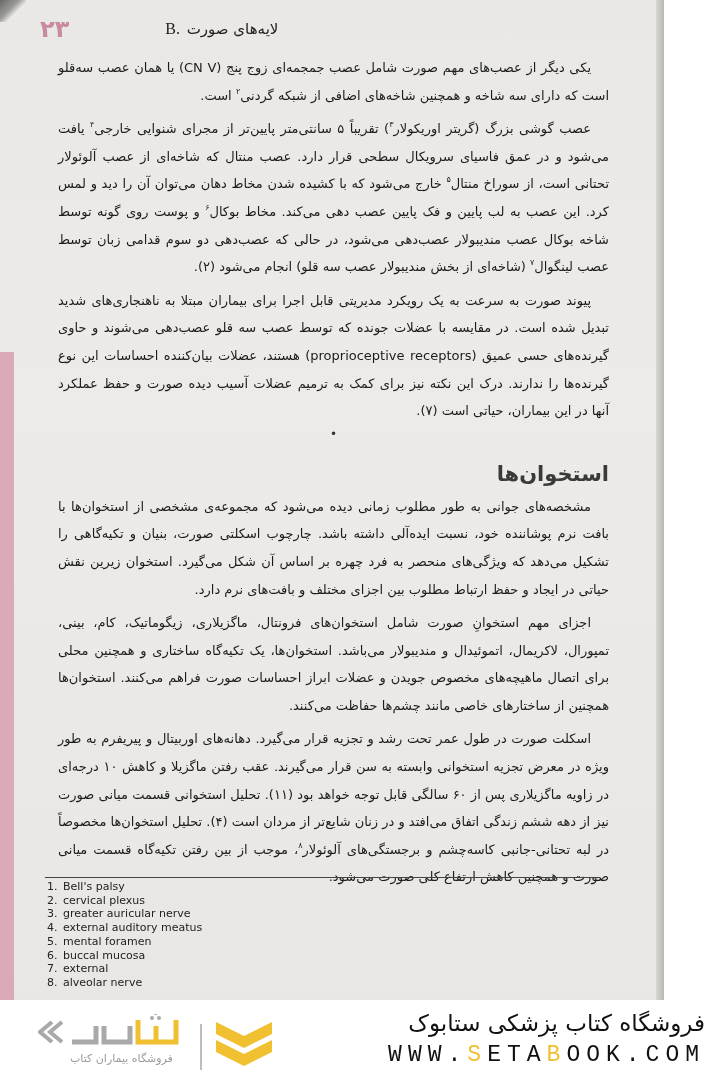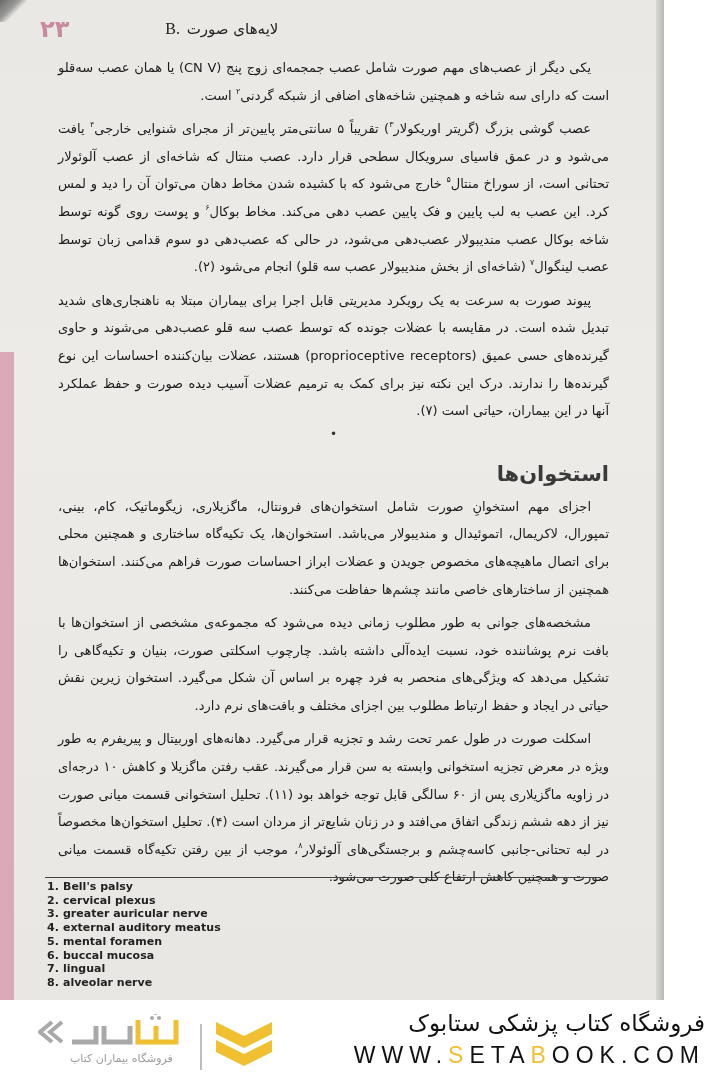--- a/index.html
+++ b/index.html
@@ -49,36 +49,36 @@
     font-size:21px; font-weight:bold; color:#3a3a3a; margin:18px 0 4px 0;
     text-indent:0; line-height:30px;
   }
   .dot-mark { text-align:center; line-height:14px; height:14px; font-size:12px; color:#333; margin-top:-4px; }
   .fn-rule {
     position:absolute; left:45px; width:555px; top:877px; height:1px; background:#444;
   }
   .footnotes {
     position:absolute; left:47px; top:880px; direction:ltr;
     font-family:"DejaVu Sans", sans-serif; font-size:11px; color:#222; line-height:13.7px;
-    margin:0; padding:0; list-style:none;font-weight:bold;
+    margin:0; padding:0; list-style:none;
   }
   .footnotes li span.num { display:inline-block; width:16px; }
   .banner {
     position:absolute; left:0; top:1000px; width:727px; height:80px; background:#ffffff;
   }
   .logo {
     position:absolute; left:38px; top:14px; width:245px; height:56px;
   }
   .store-name {
     position:absolute; right:22px; top:10px; direction:rtl; font-size:23px; color:#111;
     font-family:"DejaVu Sans", sans-serif;
   }
   .store-url {
     position:absolute; right:22px; top:42px; font-size:23px; letter-spacing:6px; color:#111;
-    font-family:Liberation Sans, sans-serif; direction:ltr;
+    font-family:Liberation Mono, monospace; direction:ltr;
   }
   .store-url .hl { color:#f0c030; }
 </style>
 </head>
 <body>
 
 <div class="page">
   <div class="corner-shadow"></div>
   <div class="page-edge"></div>
   <div class="side-tab"></div>
@@ -95,34 +95,34 @@
 
     <p><span>یکی دیگر از عصب‌های مهم صورت شامل عصب جمجمه‌ای زوج پنج (CN V) یا همان عصب سه‌قلو است که دارای سه شاخه و همچنین شاخه‌های اضافی از شبکه گردنی</span><sup>۲</sup><span> است.</span></p>
 
     <p><span>عصب گوشی بزرگ (گریتر اوریکولار</span><sup>۳</sup><span>) تقریباً ۵ سانتی‌متر پایین‌تر از مجرای شنوایی خارجی</span><sup>۴</sup><span> یافت می‌شود و در عمق فاسیای سرویکال سطحی قرار دارد. عصب منتال که شاخه‌ای از عصب آلوئولار تحتانی است، از سوراخ منتال</span><sup>۵</sup><span> خارج می‌شود که با کشیده شدن مخاط دهان می‌توان آن را دید و لمس کرد. این عصب به لب پایین و فک پایین عصب دهی می‌کند. مخاط بوکال</span><sup>۶</sup><span> و پوست روی گونه توسط شاخه بوکال عصب مندیبولار عصب‌دهی می‌شود، در حالی که عصب‌دهی دو سوم قدامی زبان توسط عصب لینگوال</span><sup>۷</sup><span> (شاخه‌ای از بخش مندیبولار عصب سه قلو) انجام می‌شود (۲).</span></p>
 
     <p>پیوند صورت به سرعت به یک رویکرد مدیریتی قابل اجرا برای بیماران مبتلا به ناهنجاری‌های شدید تبدیل شده است. در مقایسه با عضلات جونده که توسط عصب سه قلو عصب‌دهی می‌شوند و حاوی گیرنده‌های حسی عمیق (proprioceptive receptors) هستند، عضلات بیان‌کننده احساسات این نوع گیرنده‌ها را ندارند. درک این نکته نیز برای کمک به ترمیم عضلات آسیب دیده صورت و حفظ عملکرد آنها در این بیماران، حیاتی است (۷).</p>
     <div class="dot-mark">•</div>
 
     <div class="section-title">استخوان‌ها</div>
 
+    <p>مشخصه‌های جوانی به طور مطلوب زمانی دیده می‌شود که مجموعه‌ی مشخصی از استخوان‌ها با بافت نرم پوشاننده خود، نسبت ایده‌آلی داشته باشد. چارچوب اسکلتی صورت، بنیان و تکیه‌گاهی را تشکیل می‌دهد که ویژگی‌های منحصر به فرد چهره بر اساس آن شکل می‌گیرد. استخوان زیرین نقش حیاتی در ایجاد و حفظ ارتباط مطلوب بین اجزای مختلف و بافت‌های نرم دارد.</p>
     <p>اجزای مهم استخوانِ صورت شامل استخوان‌های فرونتال، ماگزیلاری، زیگوماتیک، کام، بینی، تمپورال، لاکریمال، اتموئیدال و مندیبولار می‌باشد. استخوان‌ها، یک تکیه‌گاه ساختاری و همچنین محلی برای اتصال ماهیچه‌های مخصوص جویدن و عضلات ابراز احساسات صورت فراهم می‌کنند. استخوان‌ها همچنین از ساختارهای خاصی مانند چشم‌ها حفاظت می‌کنند.</p>
-    <p>مشخصه‌های جوانی به طور مطلوب زمانی دیده می‌شود که مجموعه‌ی مشخصی از استخوان‌ها با بافت نرم پوشاننده خود، نسبت ایده‌آلی داشته باشد. چارچوب اسکلتی صورت، بنیان و تکیه‌گاهی را تشکیل می‌دهد که ویژگی‌های منحصر به فرد چهره بر اساس آن شکل می‌گیرد. استخوان زیرین نقش حیاتی در ایجاد و حفظ ارتباط مطلوب بین اجزای مختلف و بافت‌های نرم دارد.</p>
     <p><span>اسکلت صورت در طول عمر تحت رشد و تجزیه قرار می‌گیرد. دهانه‌های اوربیتال و پیریفرم به طور ویژه در معرض تجزیه استخوانی وابسته به سن قرار می‌گیرند. عقب رفتن ماگزیلا و کاهش ۱۰ درجه‌ای در زاویه ماگزیلاری پس از ۶۰ سالگی قابل توجه خواهد بود (۱۱). تحلیل استخوانی قسمت میانی صورت نیز از دهه ششم زندگی اتفاق می‌افتد و در زنان شایع‌تر از مردان است (۴). تحلیل استخوان‌ها مخصوصاً در لبه تحتانی-جانبی کاسه‌چشم و برجستگی‌های آلوئولار</span><sup>۸</sup><span>، موجب از بین رفتن تکیه‌گاه قسمت میانی صورت و همچنین کاهش ارتفاع کلی صورت می‌شود.</span></p>
   </div>
 
   <div class="fn-rule"></div>
   <ul class="footnotes">
     <li><span class="num">1.</span><span>Bell's palsy</span></li>
     <li><span class="num">2.</span><span>cervical plexus</span></li>
     <li><span class="num">3.</span><span>greater auricular nerve</span></li>
     <li><span class="num">4.</span><span>external auditory meatus</span></li>
     <li><span class="num">5.</span><span>mental foramen</span></li>
     <li><span class="num">6.</span><span>buccal mucosa</span></li>
-    <li><span class="num">7.</span><span>lingual</span></li>
+    <li><span class="num">7.</span><span>external</span></li>
     <li><span class="num">8.</span><span>alveolar nerve</span></li>
   </ul>
 </div>
 
 <div class="banner">
   <div class="logo">
     <svg width="245" height="56" viewBox="0 0 245 56">
 
       <path d="M14 8 L2 18 L14 28" fill="none" stroke="#a9a9a9" stroke-width="4"></path>
       <path d="M24 8 L12 18 L24 28" fill="none" stroke="#a9a9a9" stroke-width="4"></path>

